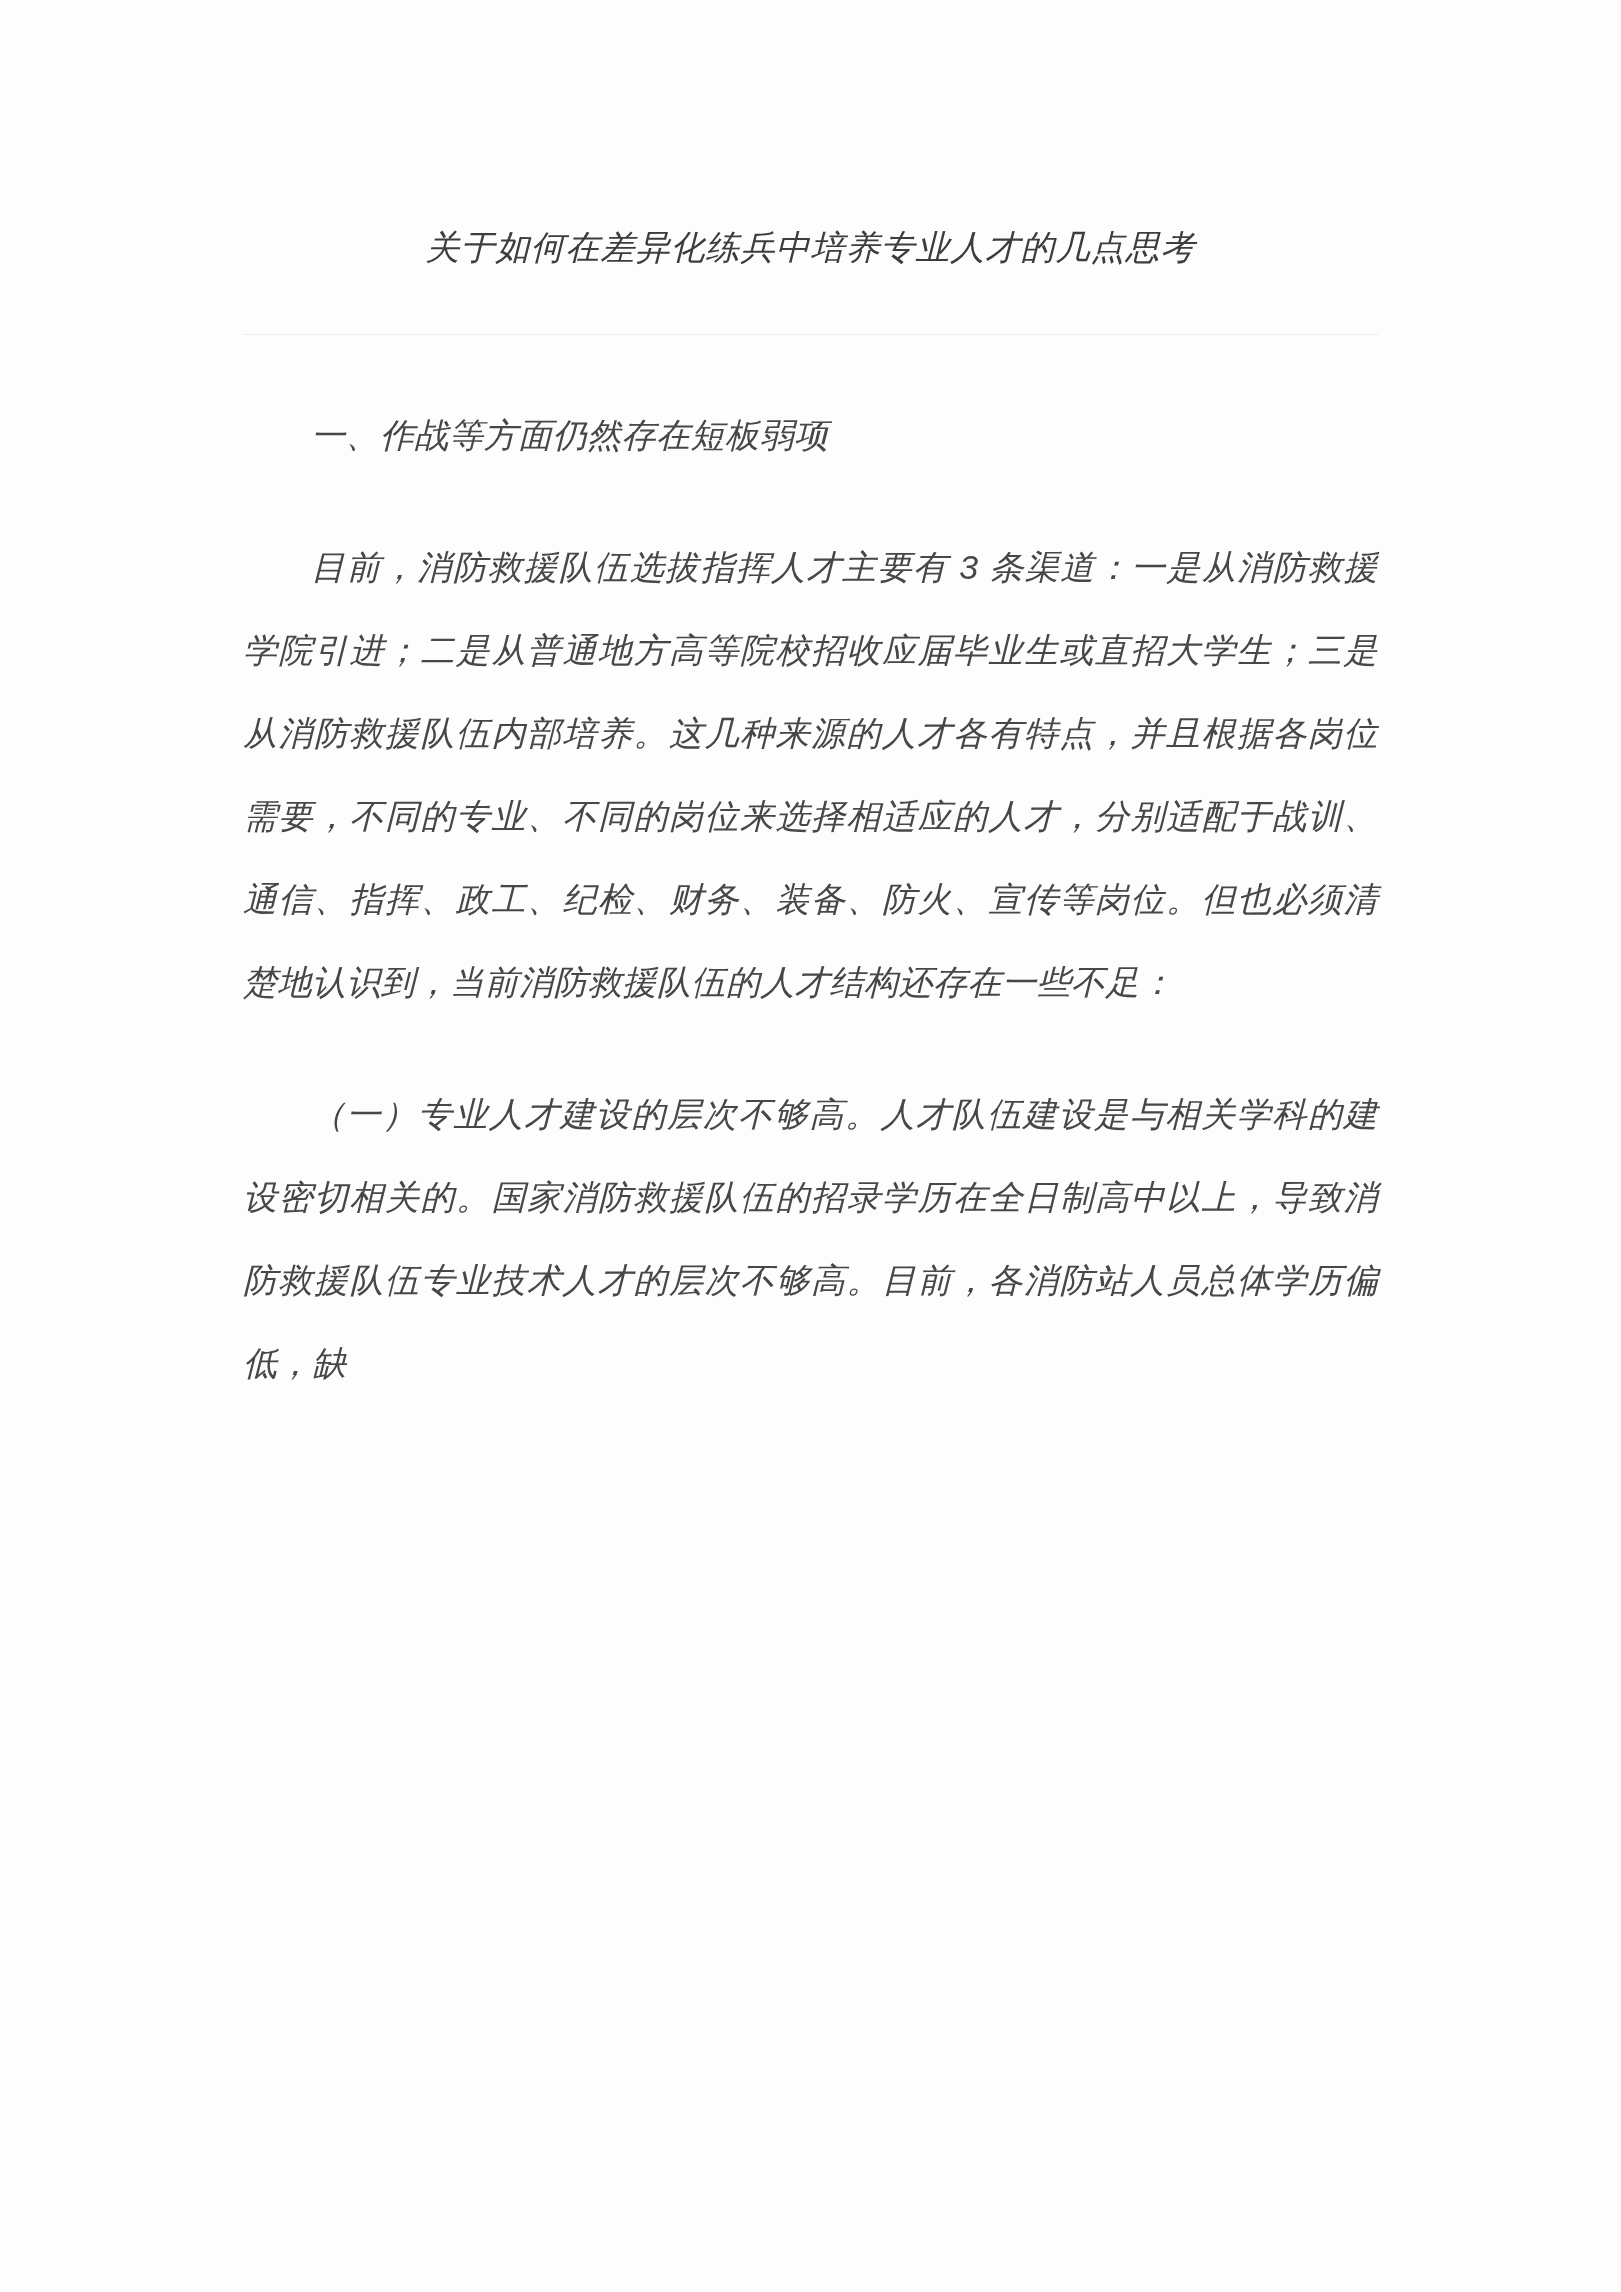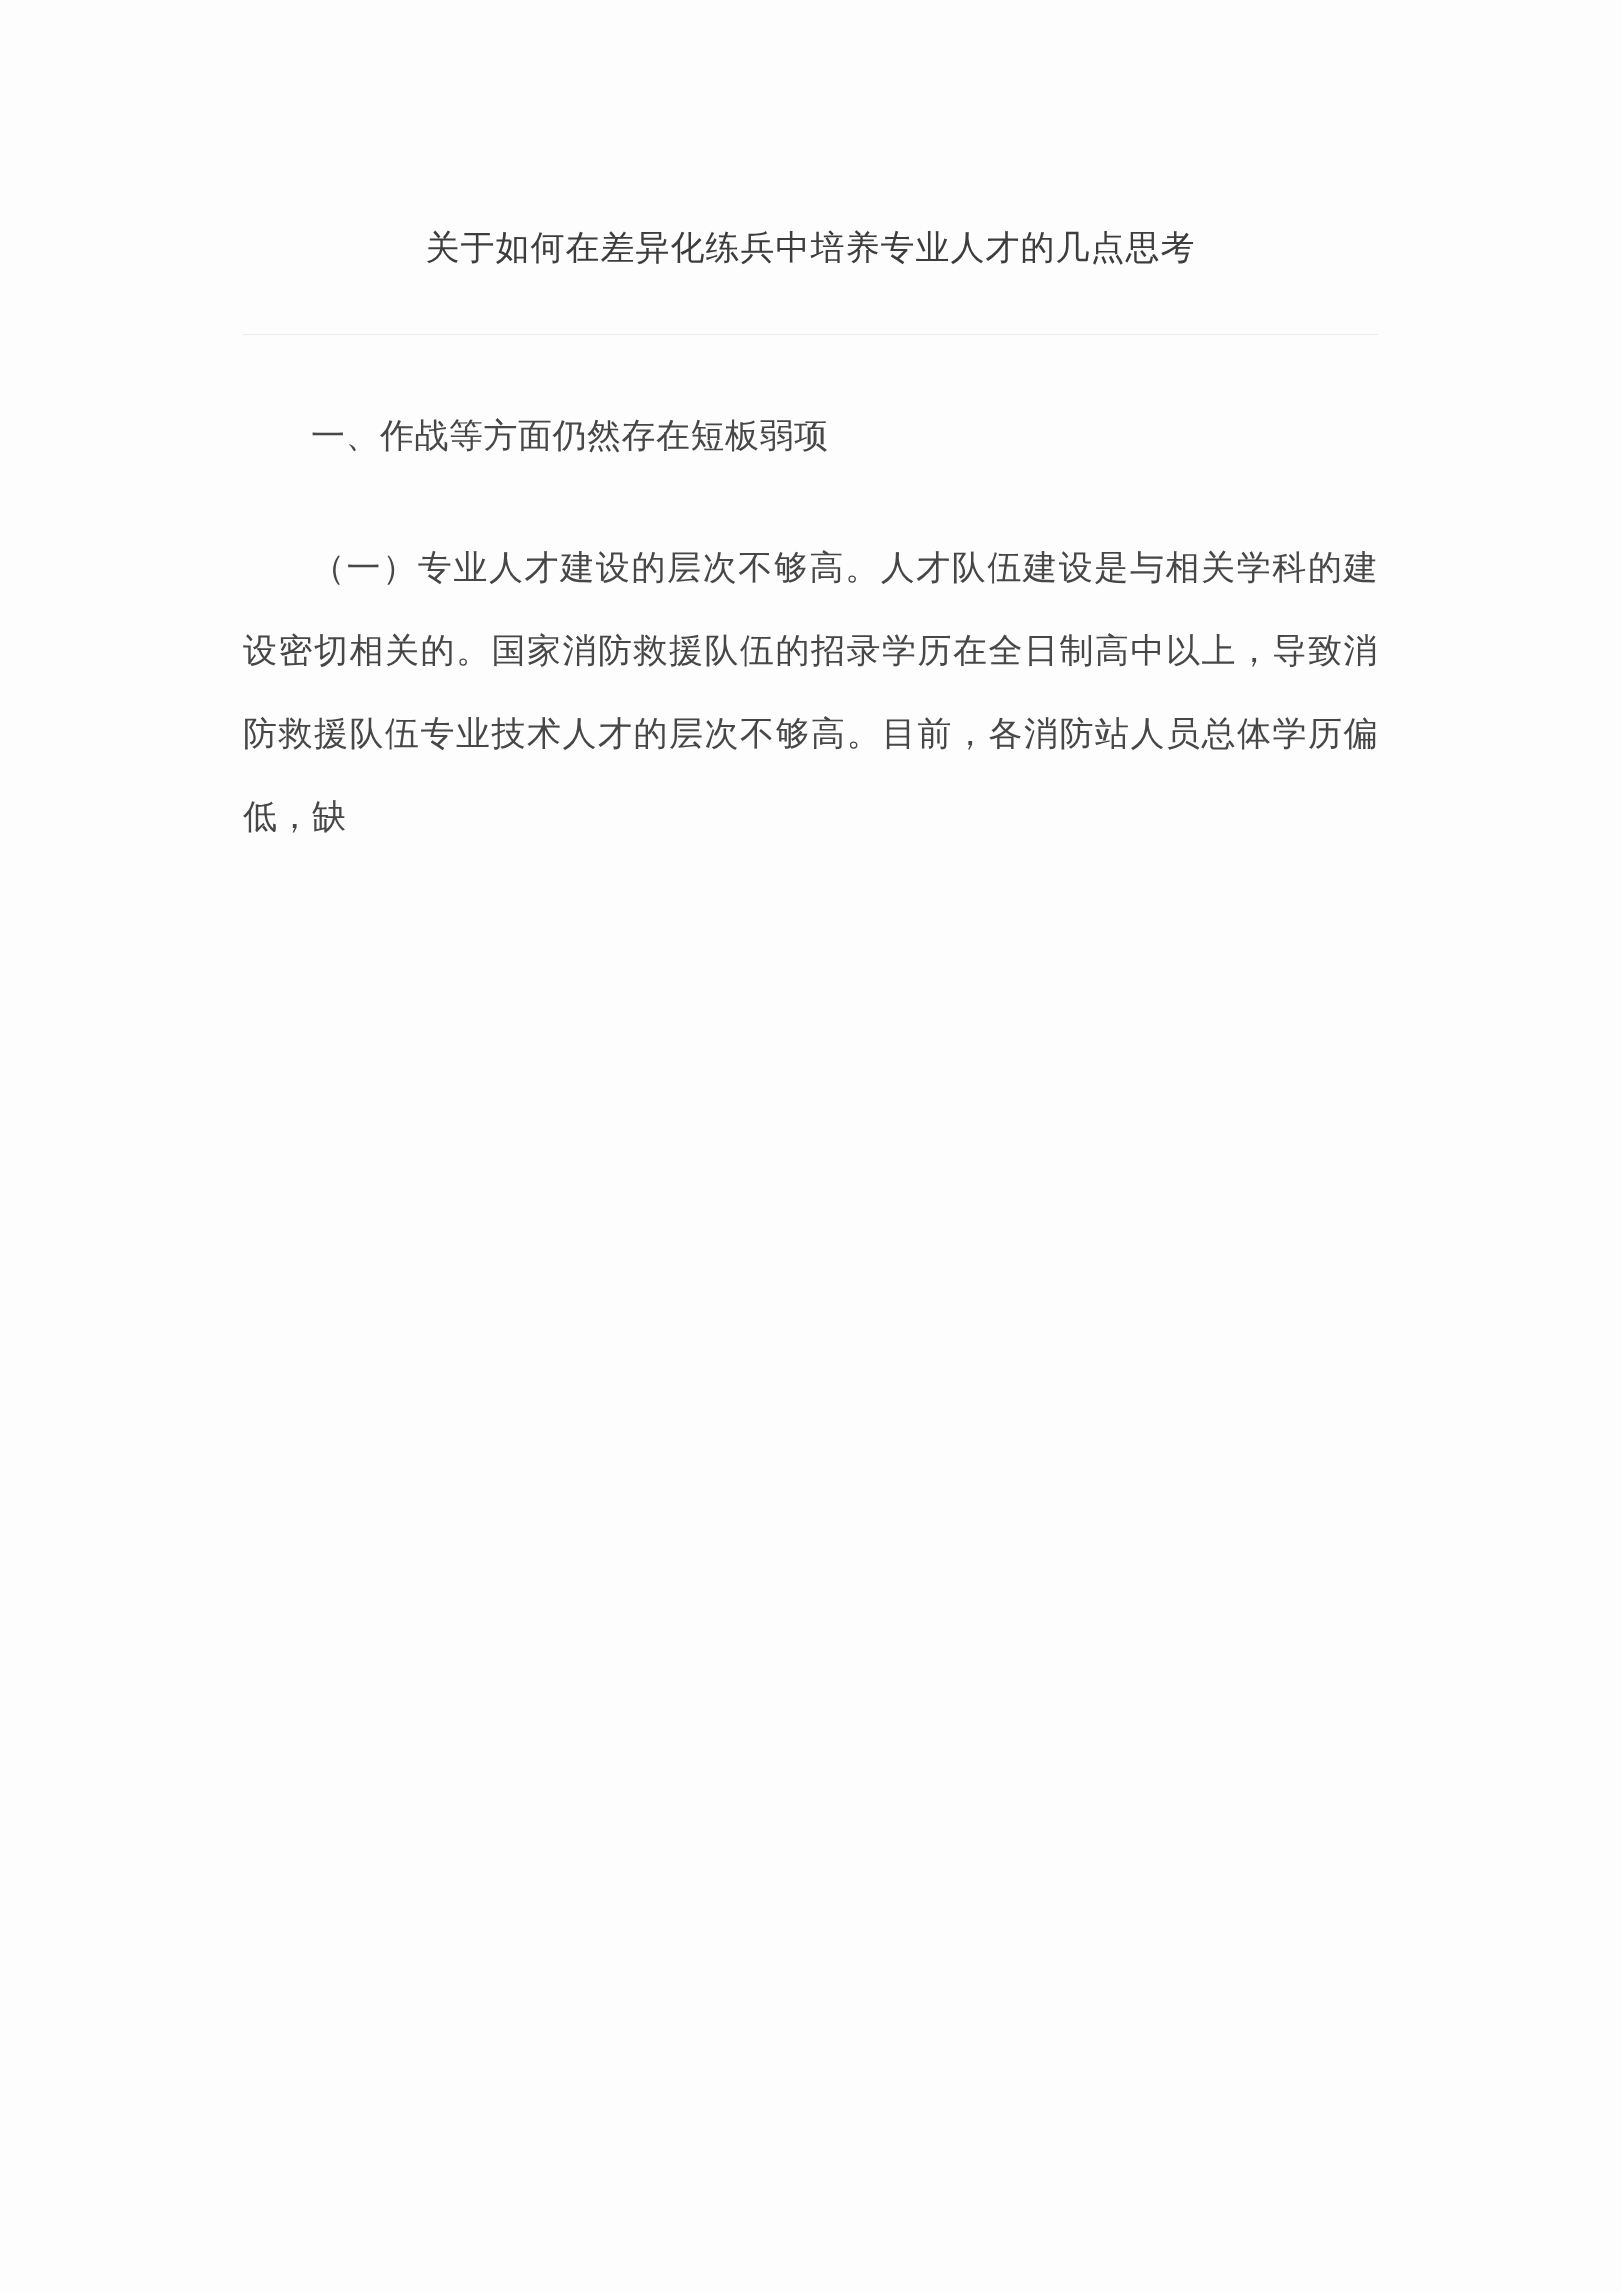--- a/index.html
+++ b/index.html
@@ -1,15 +1,15 @@
 <!DOCTYPE html>
 <html><head>
 <meta charset="utf-8">
 <style>
-  * { box-sizing: border-box; margin: 0; padding: 0; }
+  * { box-sizing: border-box; margin: 0; padding: 0; font-style: italic; }
 
   html, body {
     background: #fdfdfd;
   }
 
   body {
     font-family: "Liberation Sans", "DejaVu Sans", sans-serif;
   }
 
   .page {
@@ -68,19 +68,20 @@
 
     <h1 class="doc-title">关于如何在差异化练兵中培养专业人才的几点思考</h1>
 
     <div class="title-divider"></div>
 
     <div class="doc-body">
 
 
       <p class="para heading">一、作战等方面仍然存在短板弱项</p>
 
+      <p class="para">目前，消防救援队伍选拔指挥人才主要有 3 条渠道：一是从消防救援学院引进；二是从普通地方高等院校招收应届毕业生或直招大学生；三是从消防救援队伍内部培养。这几种来源的人才各有特点，并且根据各岗位需要，不同的专业、不同的岗位来选择相适应的人才，分别适配于战训、通信、指挥、政工、纪检、财务、装备、防火、宣传等岗位。但也必须清楚地认识到，当前消防救援队伍的人才结构还存在一些不足：</p>
 
       <p class="para">（一）专业人才建设的层次不够高。人才队伍建设是与相关学科的建设密切相关的。国家消防救援队伍的招录学历在全日制高中以上，导致消防救援队伍专业技术人才的层次不够高。目前，各消防站人员总体学历偏低，缺</p>
 
     </div>
   </div>
 </div>
 
 
 </body></html>

